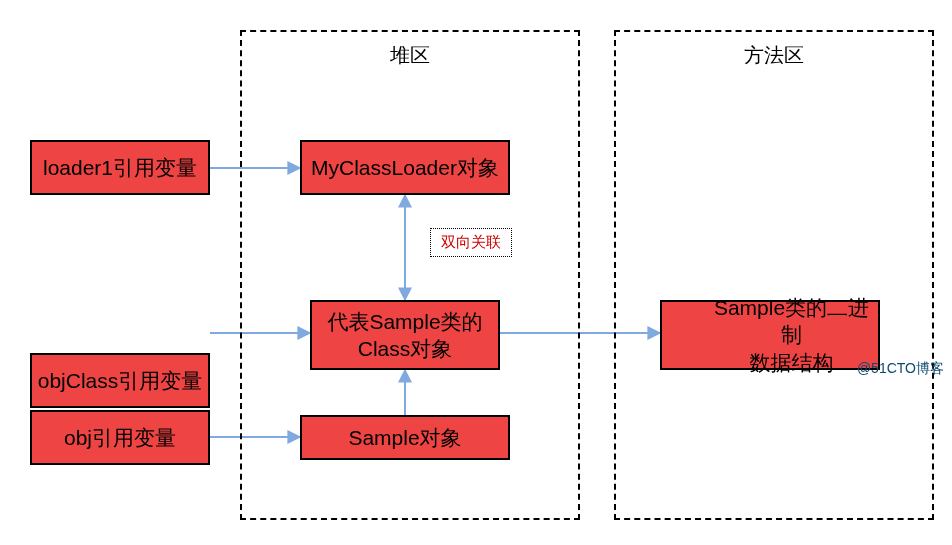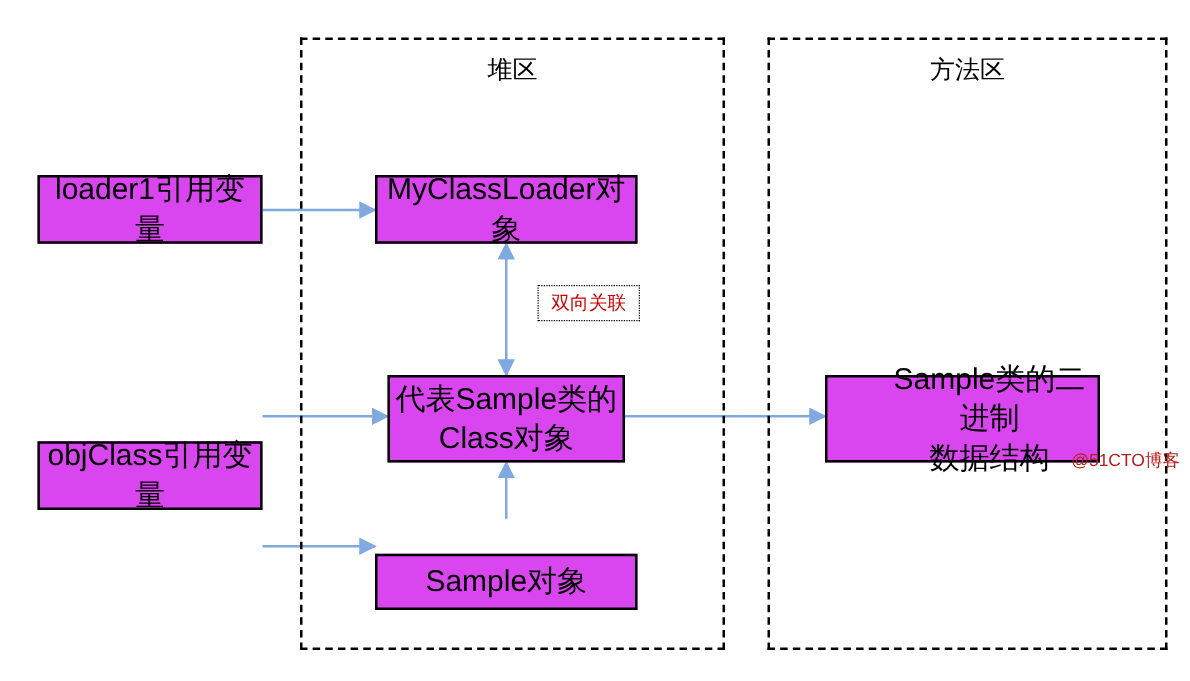--- a/index.html
+++ b/index.html
@@ -25,42 +25,42 @@
   .region-title {
     position: absolute;
     top: 10px;
     left: 0; right: 0;
     text-align: center;
     font-size: 20px;
   }
   .box {
     position: absolute;
     border: 2px solid #000;
-    background: #d946ef;
+    background: #ef4444;
     display: flex;
     align-items: center;
     justify-content: center;
     text-align: center;
-    font-size: 24px;
+    font-size: 21px;
     padding: 4px;
     line-height: 1.3;
   }
   .annot {
     position: absolute;
     border: 1px dotted #000;
     color: #c00;
     font-size: 15px;
     padding: 4px 10px;
   }
   .watermark {
     position: absolute;
     right: 8px;
     bottom: 4px;
     font-size: 14px;
-    color: #b91c1c;
+    color: #0c4a6e;
   }
   svg { position: absolute; left: 0; top: 0; }
 </style>
 </head>
 <body>
 
 <div class="stage">
 
   <svg width="952" height="545">
     <defs>
@@ -85,25 +85,26 @@
   <div class="region" style="left:240px; top:30px; width:340px; height:490px;">
     <div class="region-title">堆区</div>
   </div>
 
   <div class="region" style="left:614px; top:30px; width:320px; height:490px;">
     <div class="region-title">方法区</div>
   </div>
 
   <div class="box" style="left:30px; top:140px; width:180px; height:55px;">loader1引用变量</div>
   <div class="box" style="left:30px; top:305px; width:180px; height:55px;margin-top:48px;">objClass引用变量</div>
+  <div class="box" style="left:30px; top:410px; width:180px; height:55px;">obj引用变量</div>
 
   <div class="box" style="left:300px; top:140px; width:210px; height:55px;">MyClassLoader对象</div>
   <div class="box" style="left:310px; top:300px; width:190px; height:70px; white-space:pre-line;">代表Sample类的
 Class对象</div>
-  <div class="box" style="left:300px; top:415px; width:210px; height:45px;margin-top:28px;">Sample对象</div>
+  <div class="box" style="left:300px; top:415px; width:210px; height:45px;">Sample对象</div>
 
   <div class="box" style="left:660px; top:300px; width:220px; height:70px; white-space:pre-line;padding-left:47px;">Sample类的二进制
 数据结构</div>
 
   <div class="annot" style="left:430px; top:228px;text-align:right;">双向关联</div>
 
   <div class="watermark">@51CTO博客</div>
 </div>
 
 </body></html>

